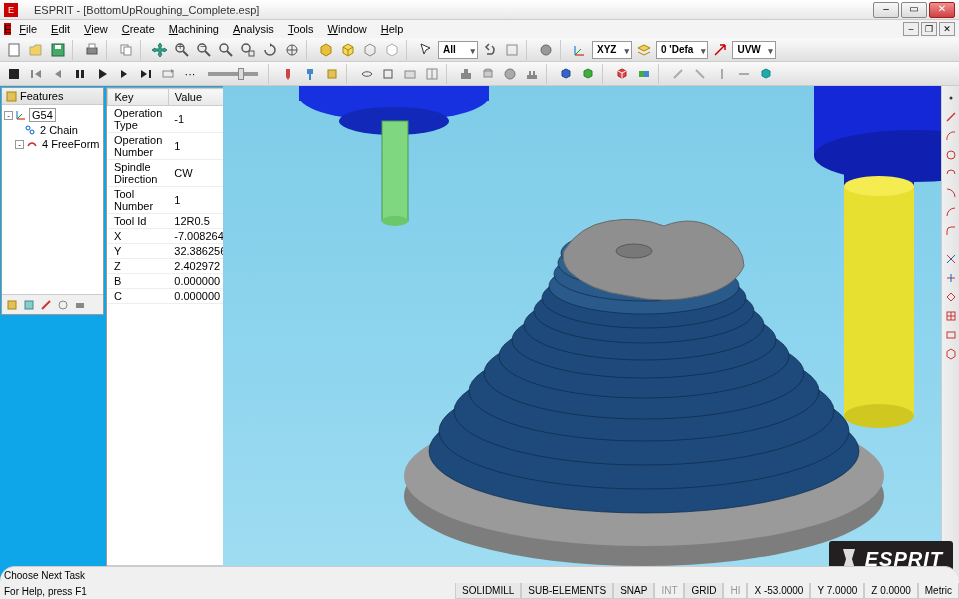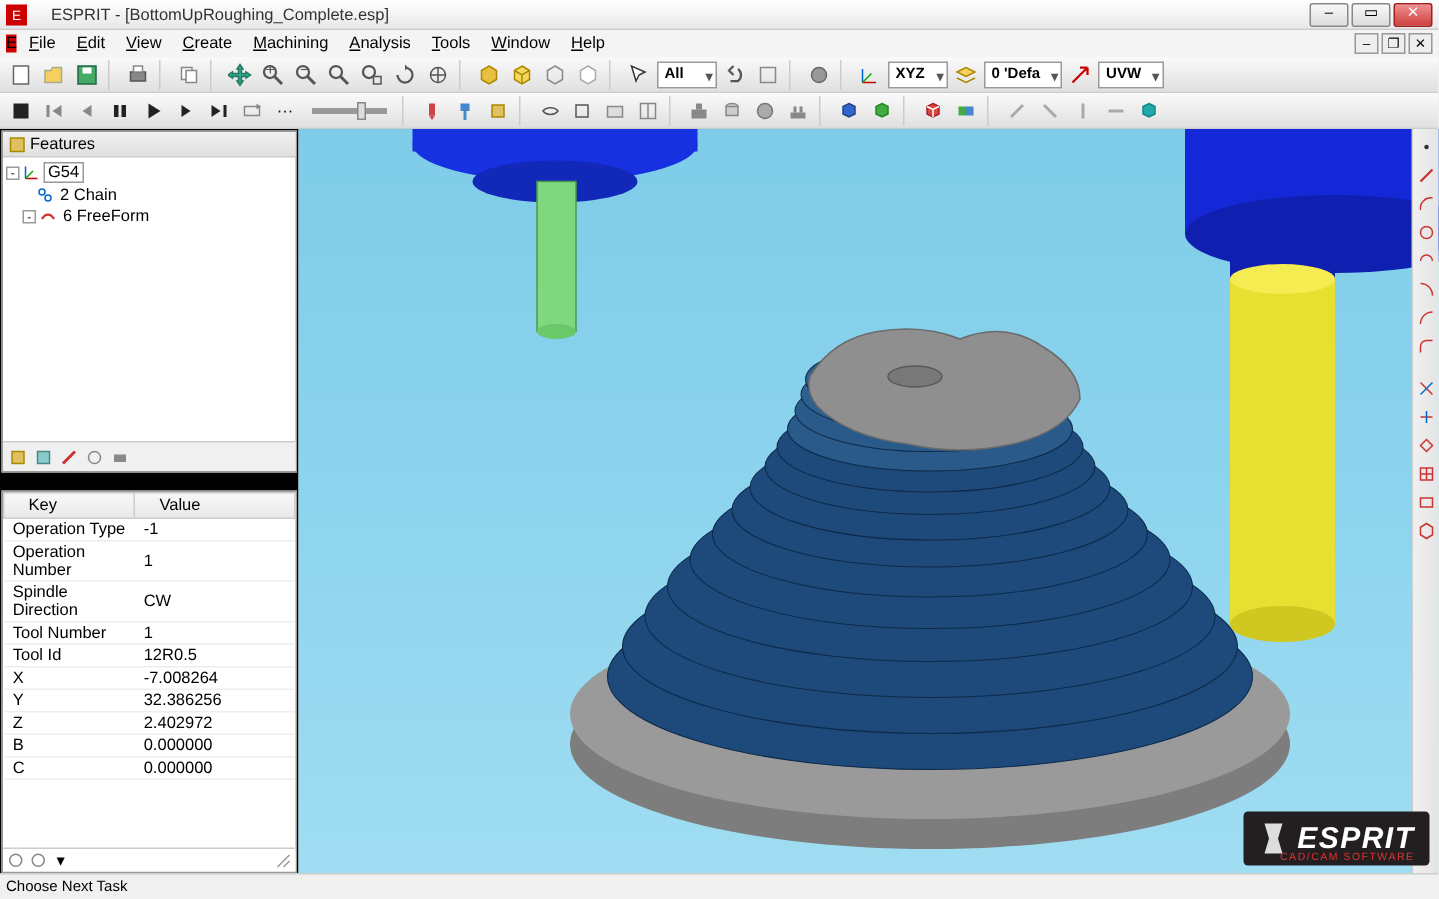--- a/index.html
+++ b/index.html
@@ -19,52 +19,52 @@
 .menubar .mdi-btn { width: 16px; height: 14px; border: 1px solid #999; background: #eee; font-size: 9px; text-align: center; line-height: 12px; cursor: pointer; }
 
 .toolbar-row { height: 24px; background: linear-gradient(to bottom,#fafafa,#e0e0e0); border-bottom: 1px solid #ccc; display: flex; align-items: center; padding: 0 4px; gap: 2px; }
 .tbtn { width: 20px; height: 20px; display: flex; align-items: center; justify-content: center; cursor: pointer; border: 1px solid transparent; }
 .tbtn svg { display: block; }
 .tsep { width: 6px; height: 20px; border-left: 1px solid #ccc; margin: 0 2px; }
 .tsel { height: 18px; border: 1px solid #999; background: #fff; padding: 0 14px 0 4px; font-size: 10px; min-width: 40px; position: relative; cursor: pointer; line-height: 16px; font-weight: bold; }
 .tsel::after { content: "▾"; position: absolute; right: 2px; top: 1px; color: #555; font-size: 9px; }
 
 .main-area { display: flex; height: 497px; }
-.left-panel { width: 199px; display: flex; flex-direction: column; background: #000000; }
+.left-panel { width: 223px; display: flex; flex-direction: row; background: #0ea5e9; }
 .features-pane { height: 228px; border: 1px solid #999; background: #fff; margin: 1px; display: flex; flex-direction: column; }
 .features-title { background: linear-gradient(to bottom,#f0f0f0,#e0e0e0); padding: 2px 4px; border-bottom: 1px solid #ccc; display:flex; align-items:center; gap:3px; }
 .tree { flex:1; overflow:auto; padding: 2px; }
 .tree-item { display:flex; align-items:center; gap:2px; padding: 1px 0; cursor: pointer; white-space: nowrap; }
 .tree-item.selected .tree-label { border: 1px dotted #888; background: #fff; padding: 0 2px; }
 .tree-toggle { width: 9px; height: 9px; border: 1px solid #999; font-size: 8px; line-height: 7px; text-align: center; background: #fff; }
 .tree-spacer { display:inline-block; }
 .tree-icon { width: 12px; height: 12px; display: inline-flex; }
 .tree-label { padding: 0 2px; }
 .mini-toolbar { height: 20px; border-top: 1px solid #ccc; display:flex; align-items:center; gap:1px; padding: 0 2px; background:#f0f0f0; }
 .mini-btn { width: 16px; height: 16px; display:flex; align-items:center; justify-content:center; cursor:pointer; }
 
 .blank-gap { height: 10px; }
 .props-pane { flex:1; border: 1px solid #999; background: #fff; margin: 1px; display:flex; flex-direction:column; }
 .props-grid { flex:1; overflow:auto; }
 .props-grid table { width:100%; border-collapse: collapse; }
-.props-grid th { text-align:left; background: linear-gradient(to bottom,#f8f8f8,#e8e8e8); padding: 2px 16px; border: 1px solid #ccc; font-weight: normal; }
+.props-grid th { text-align:left; background: linear-gradient(to bottom,#f8f8f8,#e8e8e8); padding: 2px 6px; border: 1px solid #ccc; font-weight: normal; }
 .props-grid td { padding: 1px 6px; border-bottom: 1px solid #eee; }
 .props-grid td:first-child { width: 45%; }
 .cmdline { height: 16px; background:#fff; border-top:1px solid #ccc; display:flex; align-items:center; gap:2px; padding:0 2px;}
 .cmd-icon { width:13px; height:13px; display:flex; align-items:center; justify-content:center;}
 
 .viewport { flex:1; position:relative; background: linear-gradient(to bottom, #7ecce8 0%, #8dd4ee 50%, #a0ddf2 100%); overflow:hidden;padding-left:41px; }
 .logo-badge { position:absolute; right:6px; bottom:6px; background:#231f20; color:#fff; padding:6px 10px; border-radius:3px; display:flex; align-items:center; gap:6px; }
 .logo-badge .brand { font-size:20px; font-weight:bold; letter-spacing:1px; font-style:italic; }
 .logo-badge .sub { font-size:7px; color:#d33; letter-spacing:1px; position:absolute; bottom:2px; right:10px; }
 
 .right-toolbar { position:absolute; right:0; top:0; width:18px; background: linear-gradient(to right,#f0f0f0,#e4e4e4); height:100%; border-left:1px solid #ccc; display:flex; flex-direction:column; align-items:center; padding-top:4px; gap:3px;}
 .rtbtn { width:16px; height:16px; cursor:pointer; display:flex; align-items:center; justify-content:center; }
 
-.statusbar { position:absolute; bottom:0; left:0; right:0; background:#f0f0f0; border-top:1px solid #ccc; display:flex; flex-direction:column; }
+.statusbar { position:absolute; bottom:0; left:0; right:0; background:#f0f0f0; border-top:1px solid #ccc; display:flex; flex-direction:column;border-radius:15px; }
 .status-row { display:flex; height:16px; align-items:center; }
 .status-cell { padding: 0 6px; border: 1px solid #ccc; border-top:none; font-size:10px; height:16px; line-height:15px; }
 .status-left { flex:1; padding:0 4px; font-size:10px; }
 .btn-cell { background:#e8e8e8; }
 </style>
 </head>
 <body>
 
 <div class="titlebar">
   <div class="app-icon">E</div>
@@ -432,21 +432,21 @@
               <circle cx="8" cy="8" r="2" fill="none" stroke="#06c"></circle>
             </svg>
           <span class="tree-label">2 Chain</span>
         </div>
         <div class="tree-item">
           <span class="tree-spacer" style="width:9px"></span>
           <span class="tree-toggle">-</span>
           <svg class="tree-icon" width="12" height="12">
               <path d="M2 8c2-4 6-4 8 0" fill="none" stroke="#c33" stroke-width="1.5"></path>
             </svg>
-          <span class="tree-label">6 FreeForm</span>
+          <span class="tree-label">4 FreeForm</span>
         </div>
       </div>
       <div class="mini-toolbar">
         <div class="mini-btn">
             <svg width="12" height="12">
               <rect x="2" y="2" width="8" height="8" fill="#e0c060" stroke="#a80"></rect>
             </svg>
           </div>
         <div class="mini-btn">
             <svg width="12" height="12">
@@ -673,13 +673,26 @@
       </div>
       <div class="sub">CAD/CAM SOFTWARE</div>
     </div>
   </div>
 </div>
 
 <div class="statusbar">
   <div class="status-row">
     <div class="status-left">Choose Next Task</div>
   </div>
+  <div class="status-row">
+    <div class="status-left">For Help, press F1</div>
+    <div class="status-cell btn-cell">SOLIDMILL</div>
+    <div class="status-cell btn-cell">SUB-ELEMENTS</div>
+    <div class="status-cell btn-cell">SNAP</div>
+    <div class="status-cell" style="color:#999">INT</div>
+    <div class="status-cell btn-cell">GRID</div>
+    <div class="status-cell" style="color:#999">HI</div>
+    <div class="status-cell">X -53.0000</div>
+    <div class="status-cell">Y 7.0000</div>
+    <div class="status-cell">Z 0.0000</div>
+    <div class="status-cell">Metric</div>
+  </div>
 </div>
 
 </body></html>

